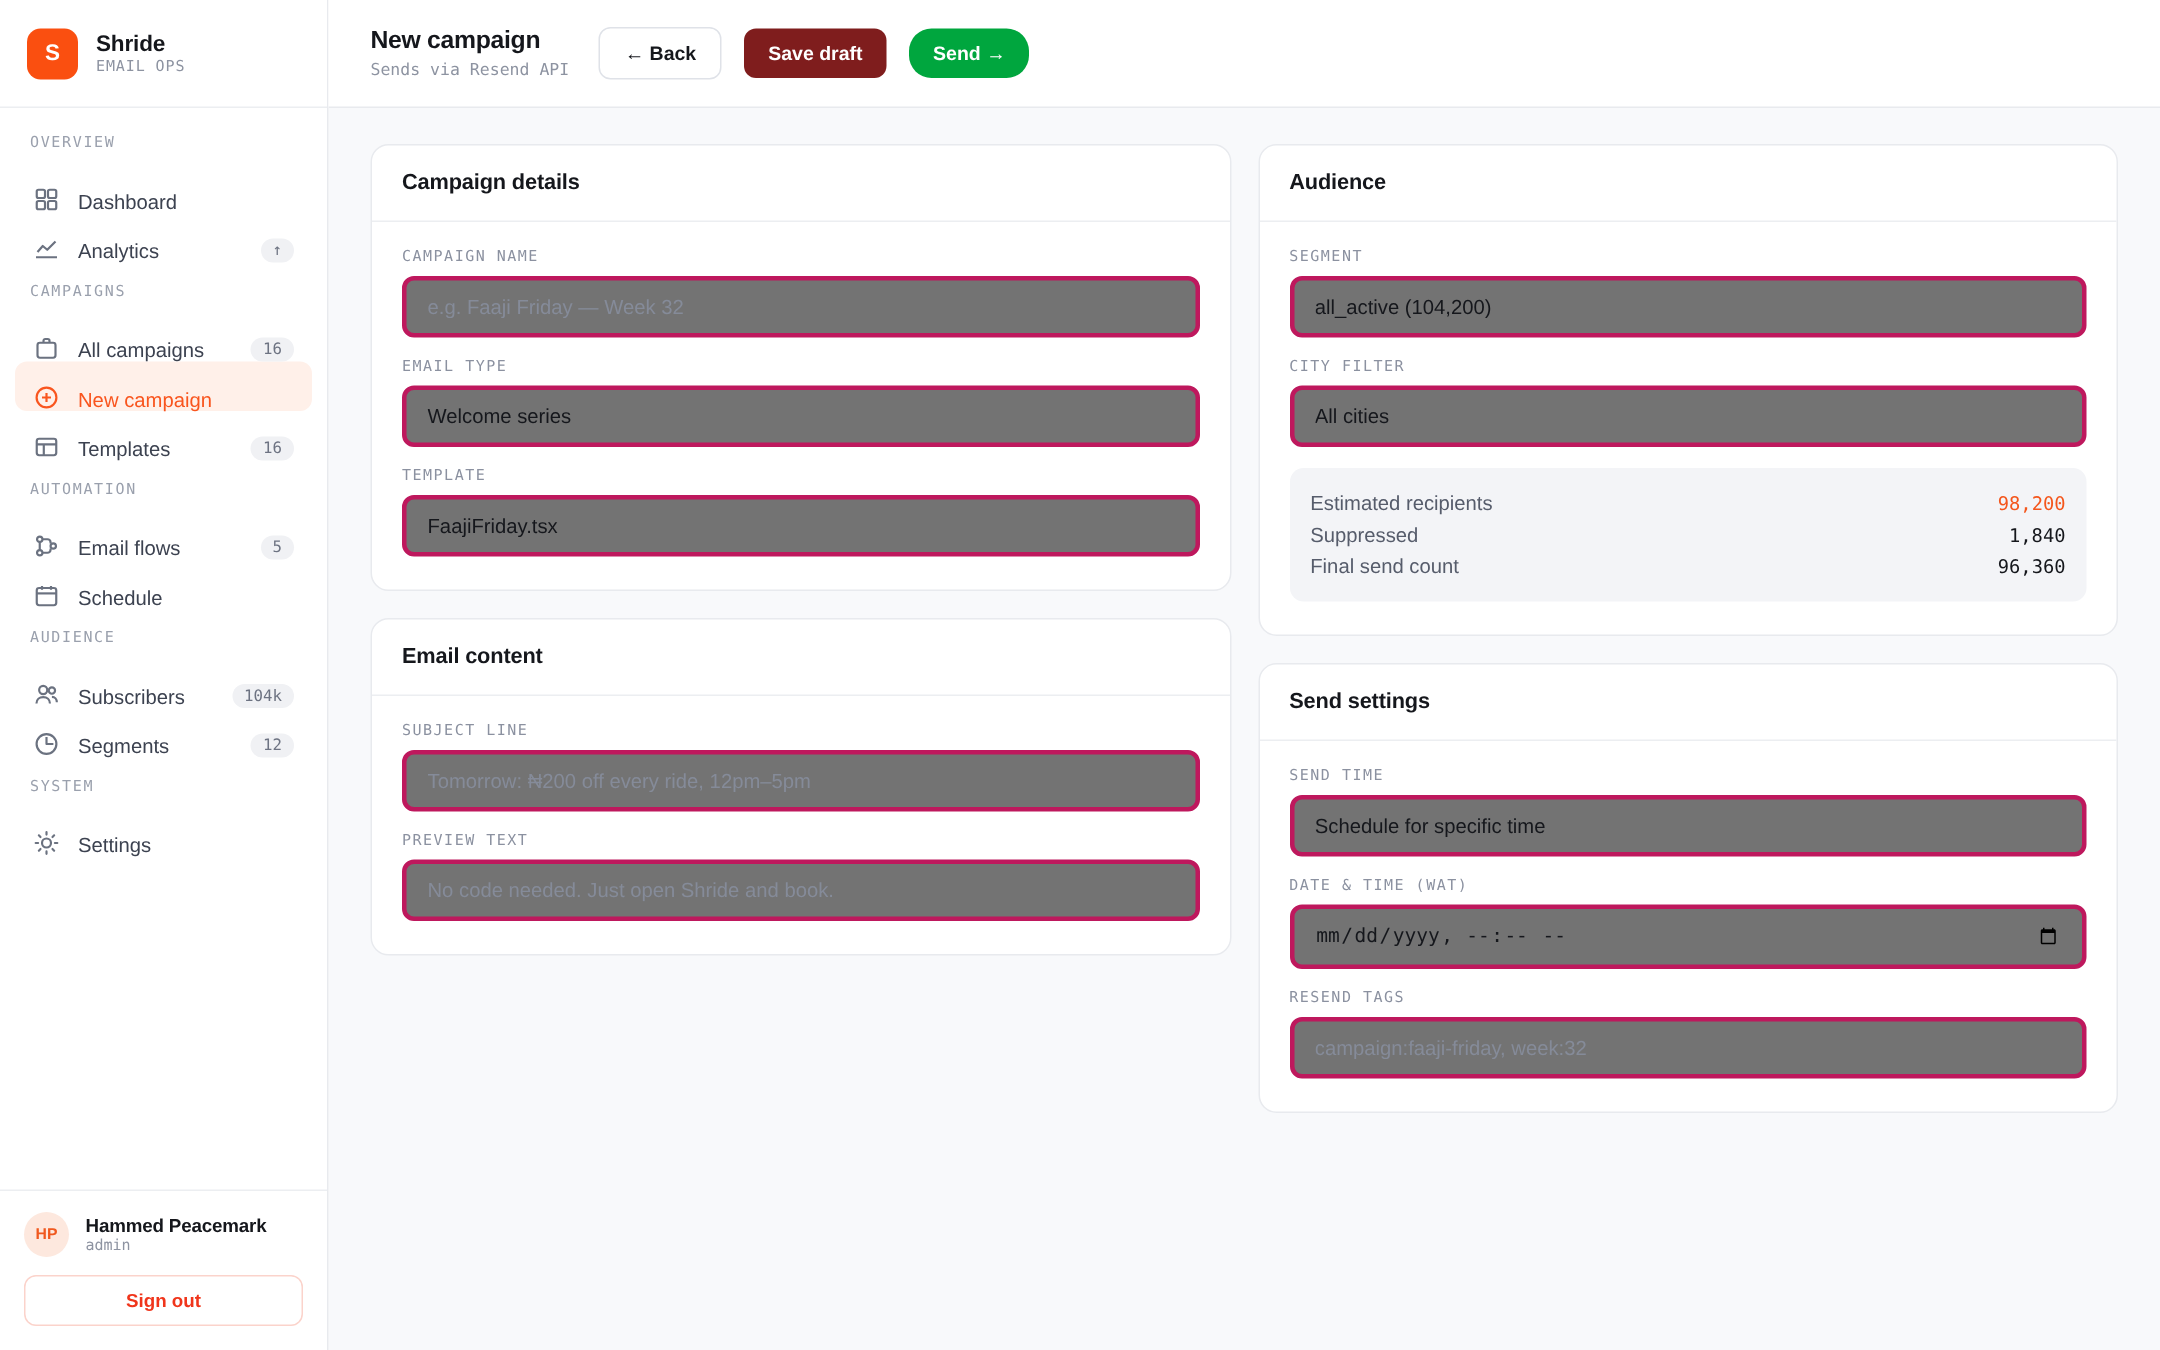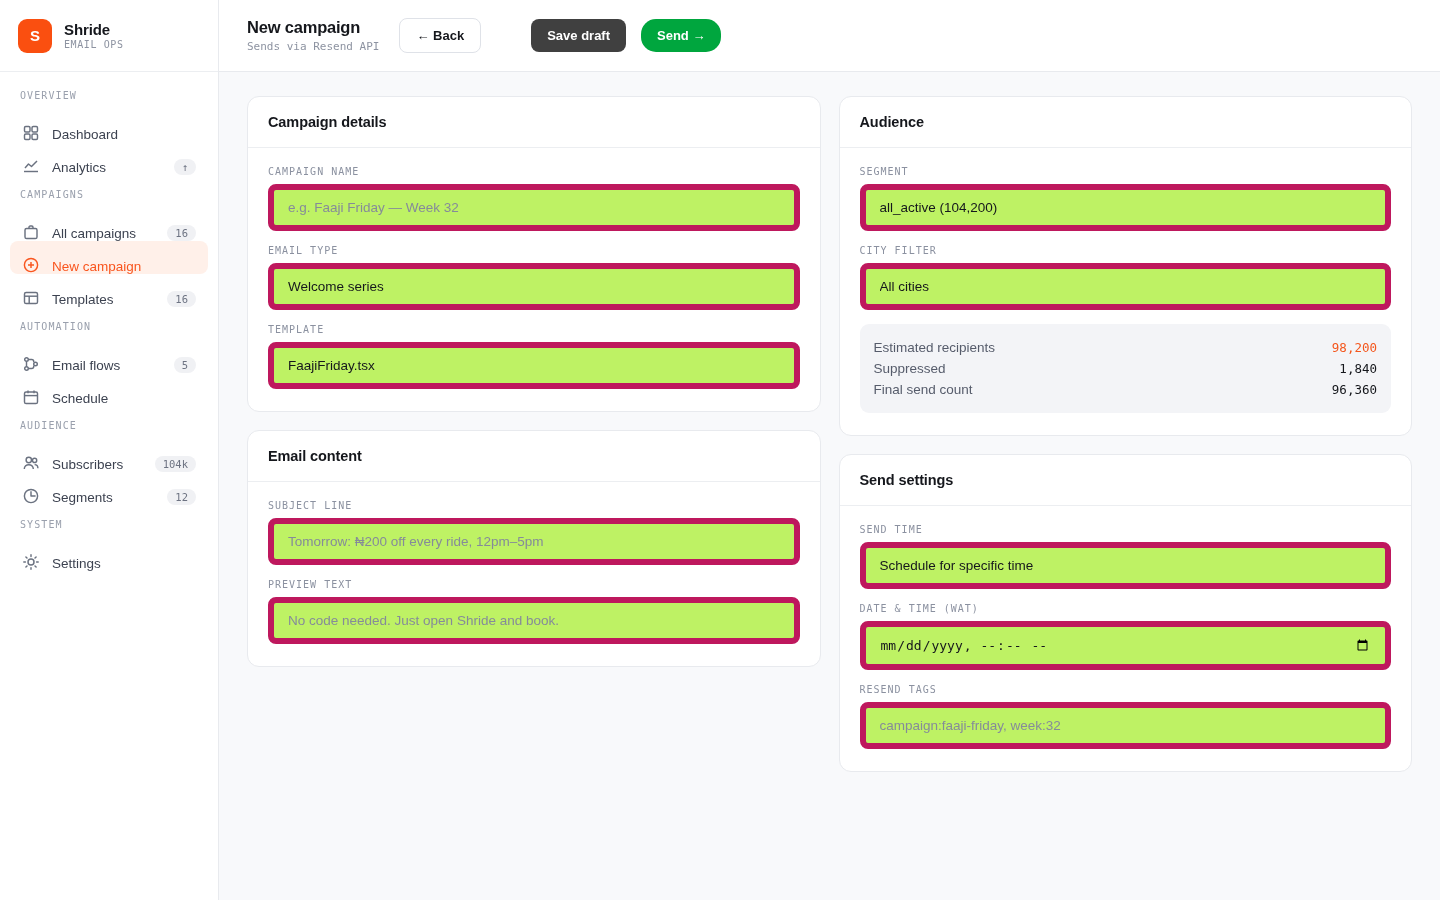--- a/index.html
+++ b/index.html
@@ -139,21 +139,21 @@
     font-size: 11px; color: #8d93a1; margin-top: 3px;
   }
   .topbar-actions { display: flex; align-items: center; gap: 15px; }
 
   .btn {
     border: 0; border-radius: 8px;
     font-family: inherit; font-size: 13px; font-weight: bold;
     padding: 9px 16px; cursor: pointer; white-space: nowrap;
   }
   .btn-back { background: #fff; border: 1px solid #dfe2e8; color: #15171c; }
-  .btn-draft { background: #404040; color: #fff; margin-left: 35px; }
+  .btn-draft { background: #7f1d1d; color: #fff; }
   .btn-send  { background: #00a63e; color: #fff; border-radius: 15px; }
 
   .content {
     flex: 1 1 auto;
     padding: 24px 28px;
     display: grid;
     grid-template-columns: 1fr 1fr;
     gap: 18px 18px;
     align-content: start;
     overflow: hidden;
@@ -178,22 +178,22 @@
     display: block;
     font-family: "DejaVu Sans Mono", monospace;
     font-size: 10px;
     letter-spacing: 1px;
     color: #8b91a0;
     margin-bottom: 7px;
   }
 
   .control {
     width: 100%;
-    background: #bef264;
-    border: 6px solid #be185d;
+    background: #737373;
+    border: 3px solid #be185d;
     border-radius: 8px;
     padding: 10px 14px;
     font-family: inherit;
     font-size: 13.5px;
     color: #15171c;
     outline: none;
     display: block;
   }
   .control::placeholder { color: #858b99; }
   textarea.control { height: 78px; resize: vertical; line-height: 1.45; }
@@ -318,20 +318,30 @@
         <div class="nav-group-label">SYSTEM</div>
         <div class="nav-item">
           <svg class="ico" viewBox="0 0 18 18" fill="none" stroke="currentColor" stroke-width="1.45" stroke-linejoin="round">
             <circle cx="9" cy="9" r="3"></circle>
             <path d="M9 1.8v1.6M9 14.6v1.6M1.8 9h1.6M14.6 9h1.6M3.9 3.9l1.1 1.1M13 13l1.1 1.1M14.1 3.9L13 5M5 13l-1.1 1.1" stroke-linecap="round"></path>
           </svg>
           <span class="label">Settings</span>
         </div>
       </nav>
 
+    <div class="side-footer">
+      <div class="user-row">
+        <div class="avatar">HP</div>
+        <div>
+          <div class="user-name">Hammed Peacemark</div>
+          <div class="user-role">admin</div>
+        </div>
+      </div>
+      <button class="signout">Sign out</button>
+    </div>
   </aside>
 
   <div class="main">
 
     <header class="topbar">
       <div>
         <div class="page-title">New campaign</div>
         <div class="page-sub">Sends via Resend API</div>
       </div>
       <div class="topbar-actions">

